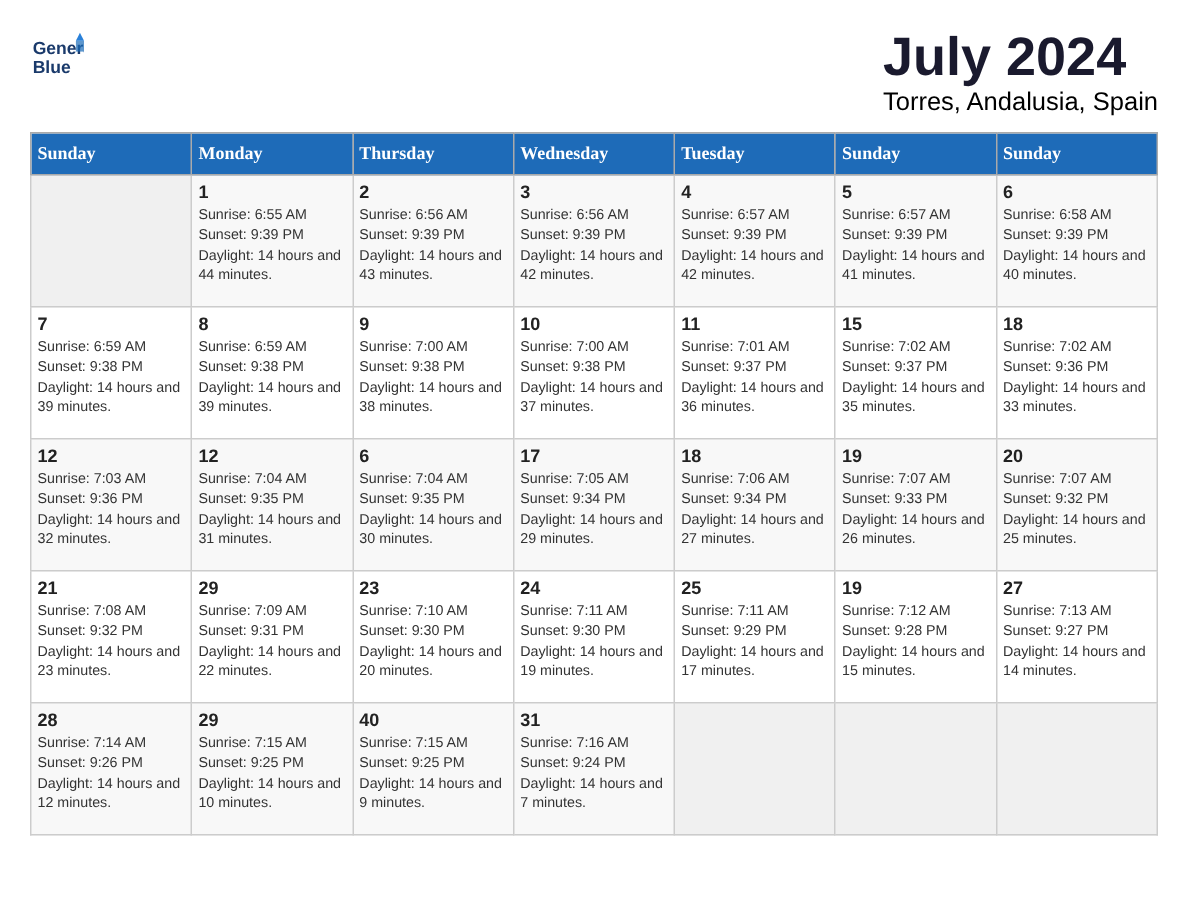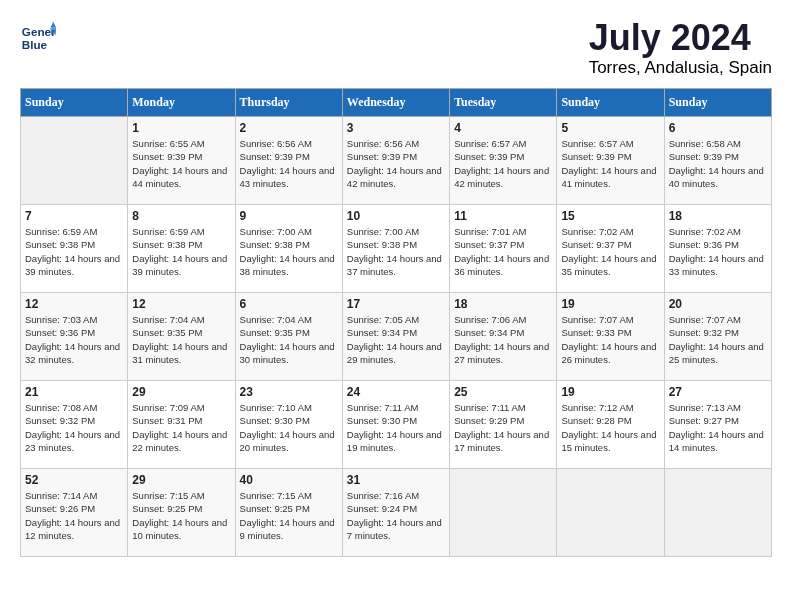--- a/index.html
+++ b/index.html
@@ -172,21 +172,21 @@
         <td><span class="day-number">24</span>
         <span class="cell-text">Sunrise: 7:11 AM<br>Sunset: 9:30 PM<br>Daylight: 14 hours and 19 minutes.</span></td>
         <td><span class="day-number">25</span>
         <span class="cell-text">Sunrise: 7:11 AM<br>Sunset: 9:29 PM<br>Daylight: 14 hours and 17 minutes.</span></td>
         <td><span class="day-number">19</span>
         <span class="cell-text">Sunrise: 7:12 AM<br>Sunset: 9:28 PM<br>Daylight: 14 hours and 15 minutes.</span></td>
         <td><span class="day-number">27</span>
         <span class="cell-text">Sunrise: 7:13 AM<br>Sunset: 9:27 PM<br>Daylight: 14 hours and 14 minutes.</span></td>
       </tr>
       <tr>
-        <td><span class="day-number">52</span>
+        <td><span class="day-number">28</span>
         <span class="cell-text">Sunrise: 7:14 AM<br>Sunset: 9:26 PM<br>Daylight: 14 hours and 12 minutes.</span></td>
         <td><span class="day-number">29</span>
         <span class="cell-text">Sunrise: 7:15 AM<br>Sunset: 9:25 PM<br>Daylight: 14 hours and 10 minutes.</span></td>
         <td><span class="day-number">40</span>
         <span class="cell-text">Sunrise: 7:15 AM<br>Sunset: 9:25 PM<br>Daylight: 14 hours and 9 minutes.</span></td>
         <td><span class="day-number">31</span>
         <span class="cell-text">Sunrise: 7:16 AM<br>Sunset: 9:24 PM<br>Daylight: 14 hours and 7 minutes.</span></td>
         <td class="empty-cell"></td>
         <td class="empty-cell"></td>
         <td class="empty-cell"></td>

